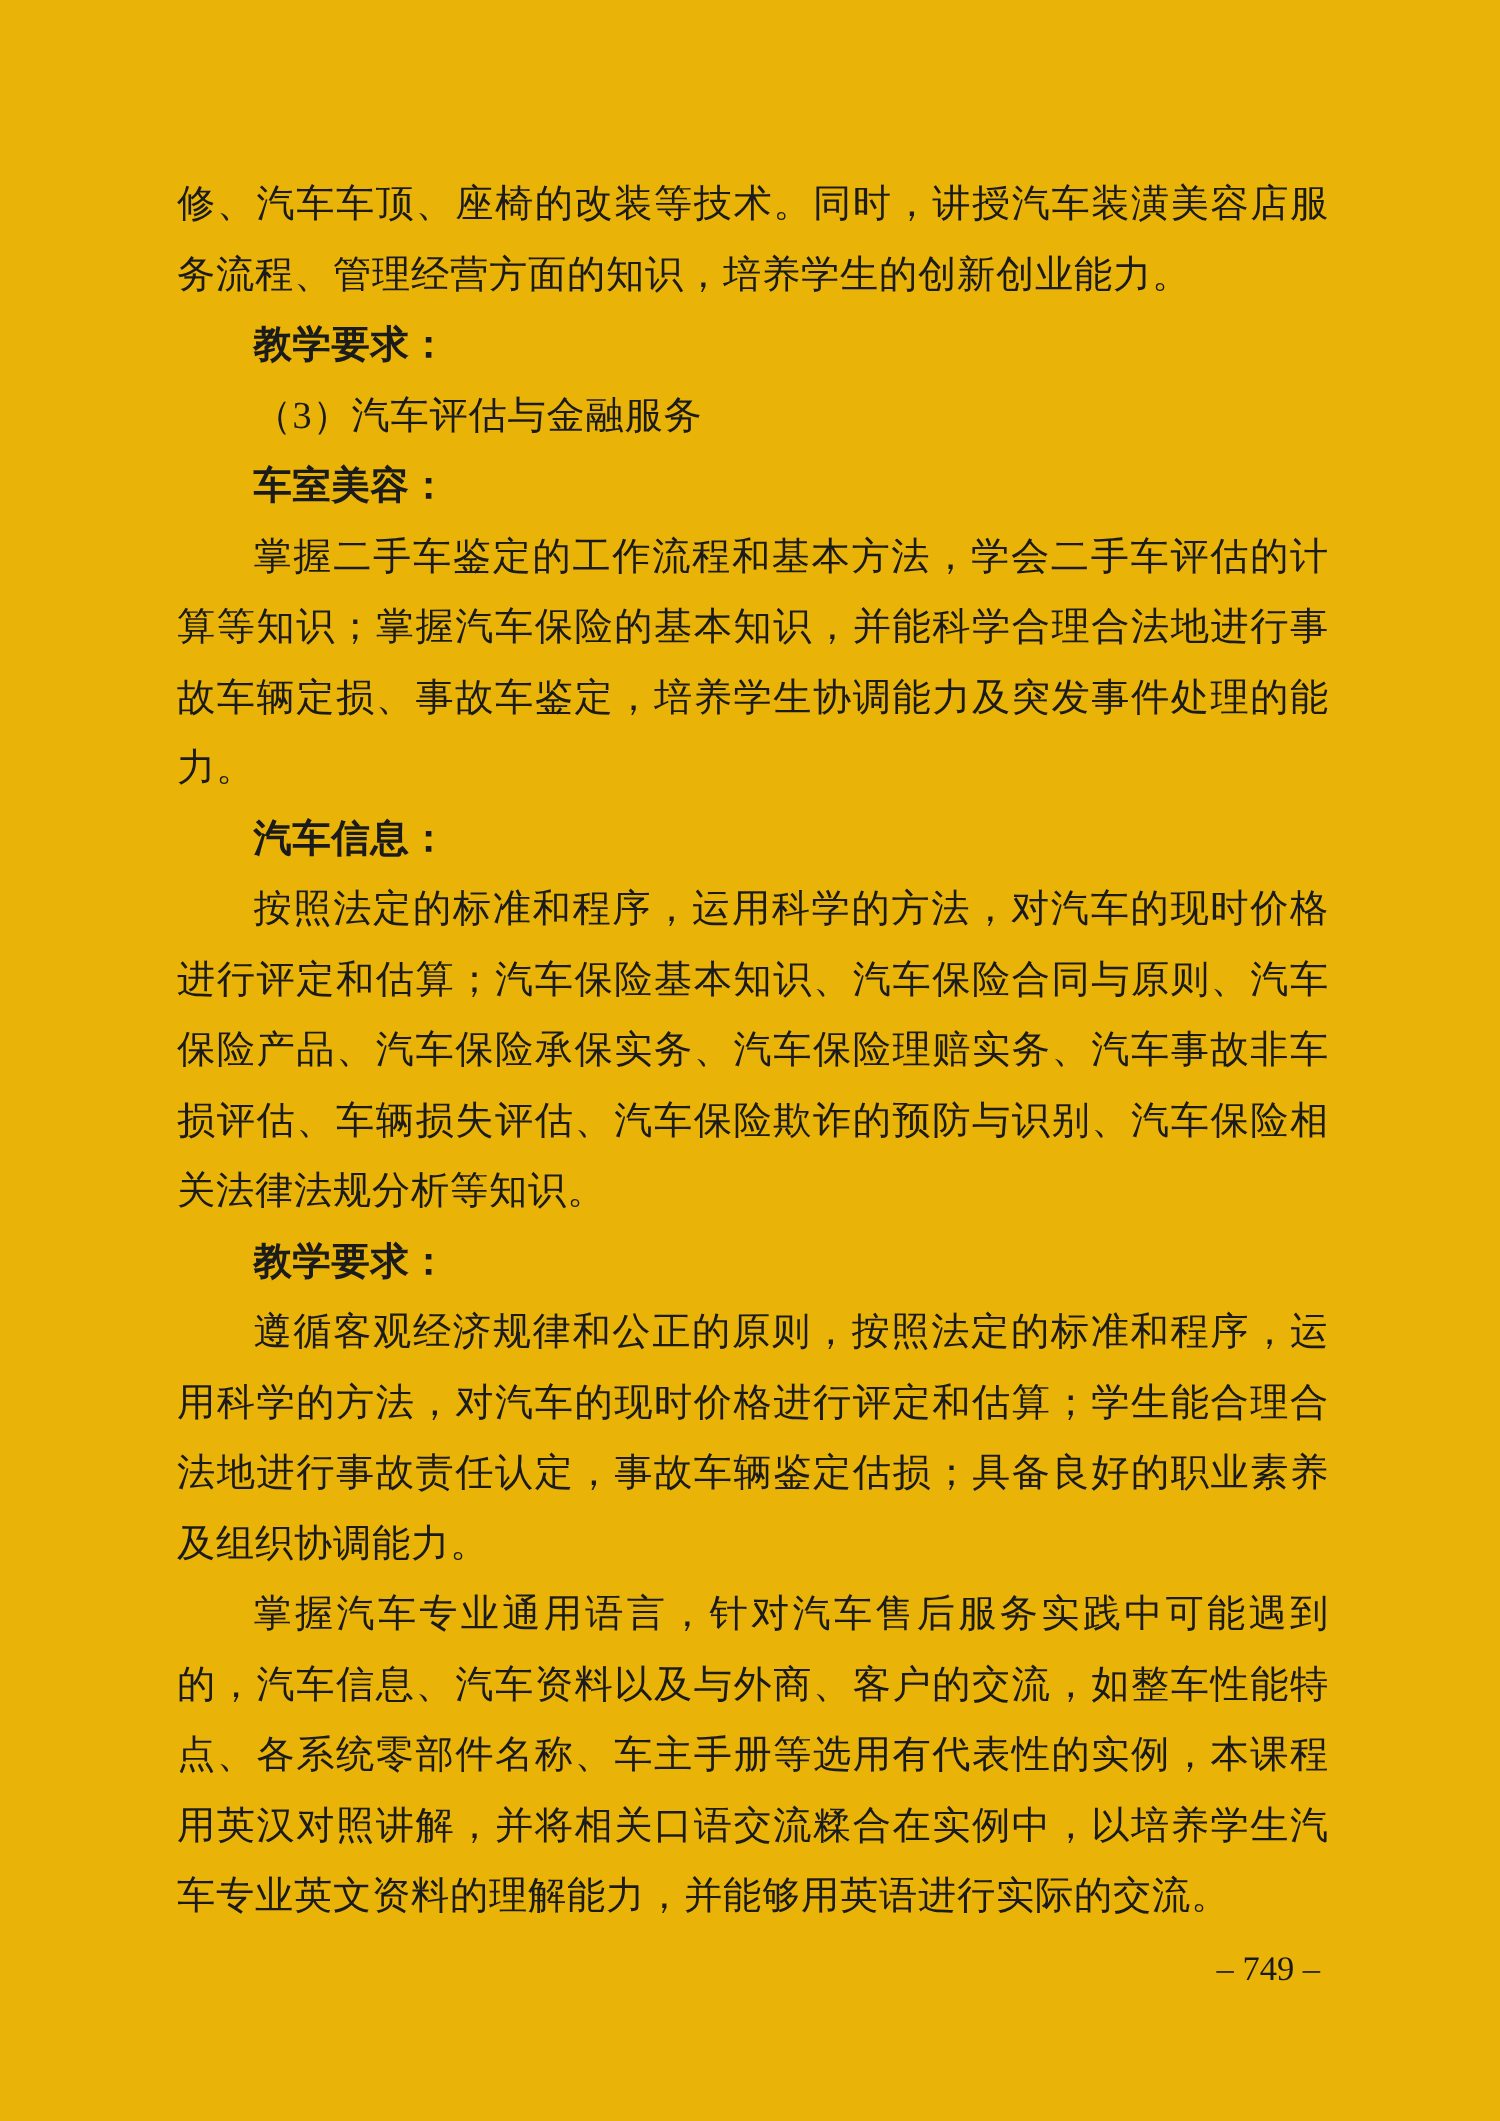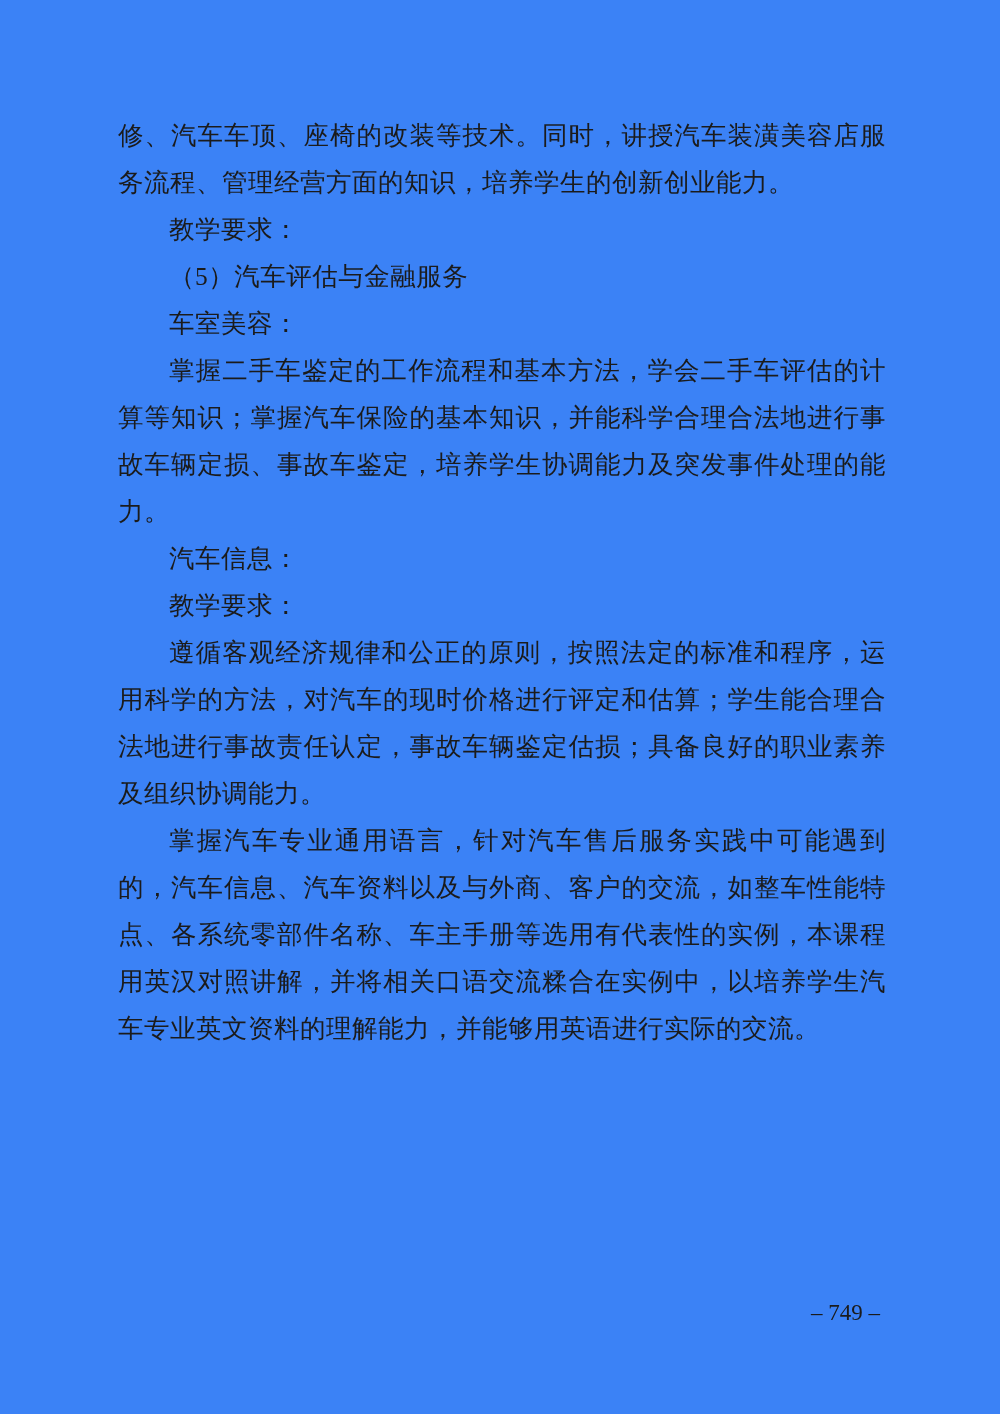--- a/index.html
+++ b/index.html
@@ -14,42 +14,42 @@
     color: #000000;
     position: relative;
     overflow: hidden;
   }
   .page {
     position: absolute;
     left: 0;
     top: 0;
     width: 1000px;
     height: 1414px;
-    background: #3b82f6;
+    background: #eab308;
   }
   .content {
     position: absolute;
     left: 118px;
     top: 112px;
     width: 768px;
   }
   p {
     margin: 0 0 0 0;
     font-size: 25.5px;
     line-height: 47px;
     letter-spacing: 0.5px;
     text-align: justify;
     text-justify: inter-ideograph;
     color: #1b1b1b;
   }
   p.indent {
     text-indent: 51px;
   }
   p.heading-sub {
-    font-weight: normal;
+    font-weight: bold;
     text-indent: 51px;
   }
   .page-number {
     position: absolute;
     left: 0;
     top: 1300px;
     width: 1000px;
     text-align: right;
     padding-right: 120px;
     box-sizing: border-box;
@@ -63,28 +63,29 @@
 <body>
 
 <div class="page">
   <div class="content">
 
     <p class="body">修、汽车车顶、座椅的改装等技术。同时，讲授汽车装潢美容店服务流程、管理经营方面的知识，培养学生的创新创业能力。</p>
 
     <p class="heading-sub">教学要求：</p>
 
 
-    <p class="indent">（5）汽车评估与金融服务</p>
+    <p class="indent">（3）汽车评估与金融服务</p>
 
     <p class="heading-sub">车室美容：</p>
 
     <p class="indent">掌握二手车鉴定的工作流程和基本方法，学会二手车评估的计算等知识；掌握汽车保险的基本知识，并能科学合理合法地进行事故车辆定损、事故车鉴定，培养学生协调能力及突发事件处理的能力。</p>
 
     <p class="heading-sub">汽车信息：</p>
 
+    <p class="indent">按照法定的标准和程序，运用科学的方法，对汽车的现时价格进行评定和估算；汽车保险基本知识、汽车保险合同与原则、汽车保险产品、汽车保险承保实务、汽车保险理赔实务、汽车事故非车损评估、车辆损失评估、汽车保险欺诈的预防与识别、汽车保险相关法律法规分析等知识。</p>
 
     <p class="heading-sub">教学要求：</p>
 
     <p class="indent">遵循客观经济规律和公正的原则，按照法定的标准和程序，运用科学的方法，对汽车的现时价格进行评定和估算；学生能合理合法地进行事故责任认定，事故车辆鉴定估损；具备良好的职业素养及组织协调能力。</p>
 
 
     <p class="indent">掌握汽车专业通用语言，针对汽车售后服务实践中可能遇到的，汽车信息、汽车资料以及与外商、客户的交流，如整车性能特点、各系统零部件名称、车主手册等选用有代表性的实例，本课程用英汉对照讲解，并将相关口语交流糅合在实例中，以培养学生汽车专业英文资料的理解能力，并能够用英语进行实际的交流。</p>
 
   </div>
 

